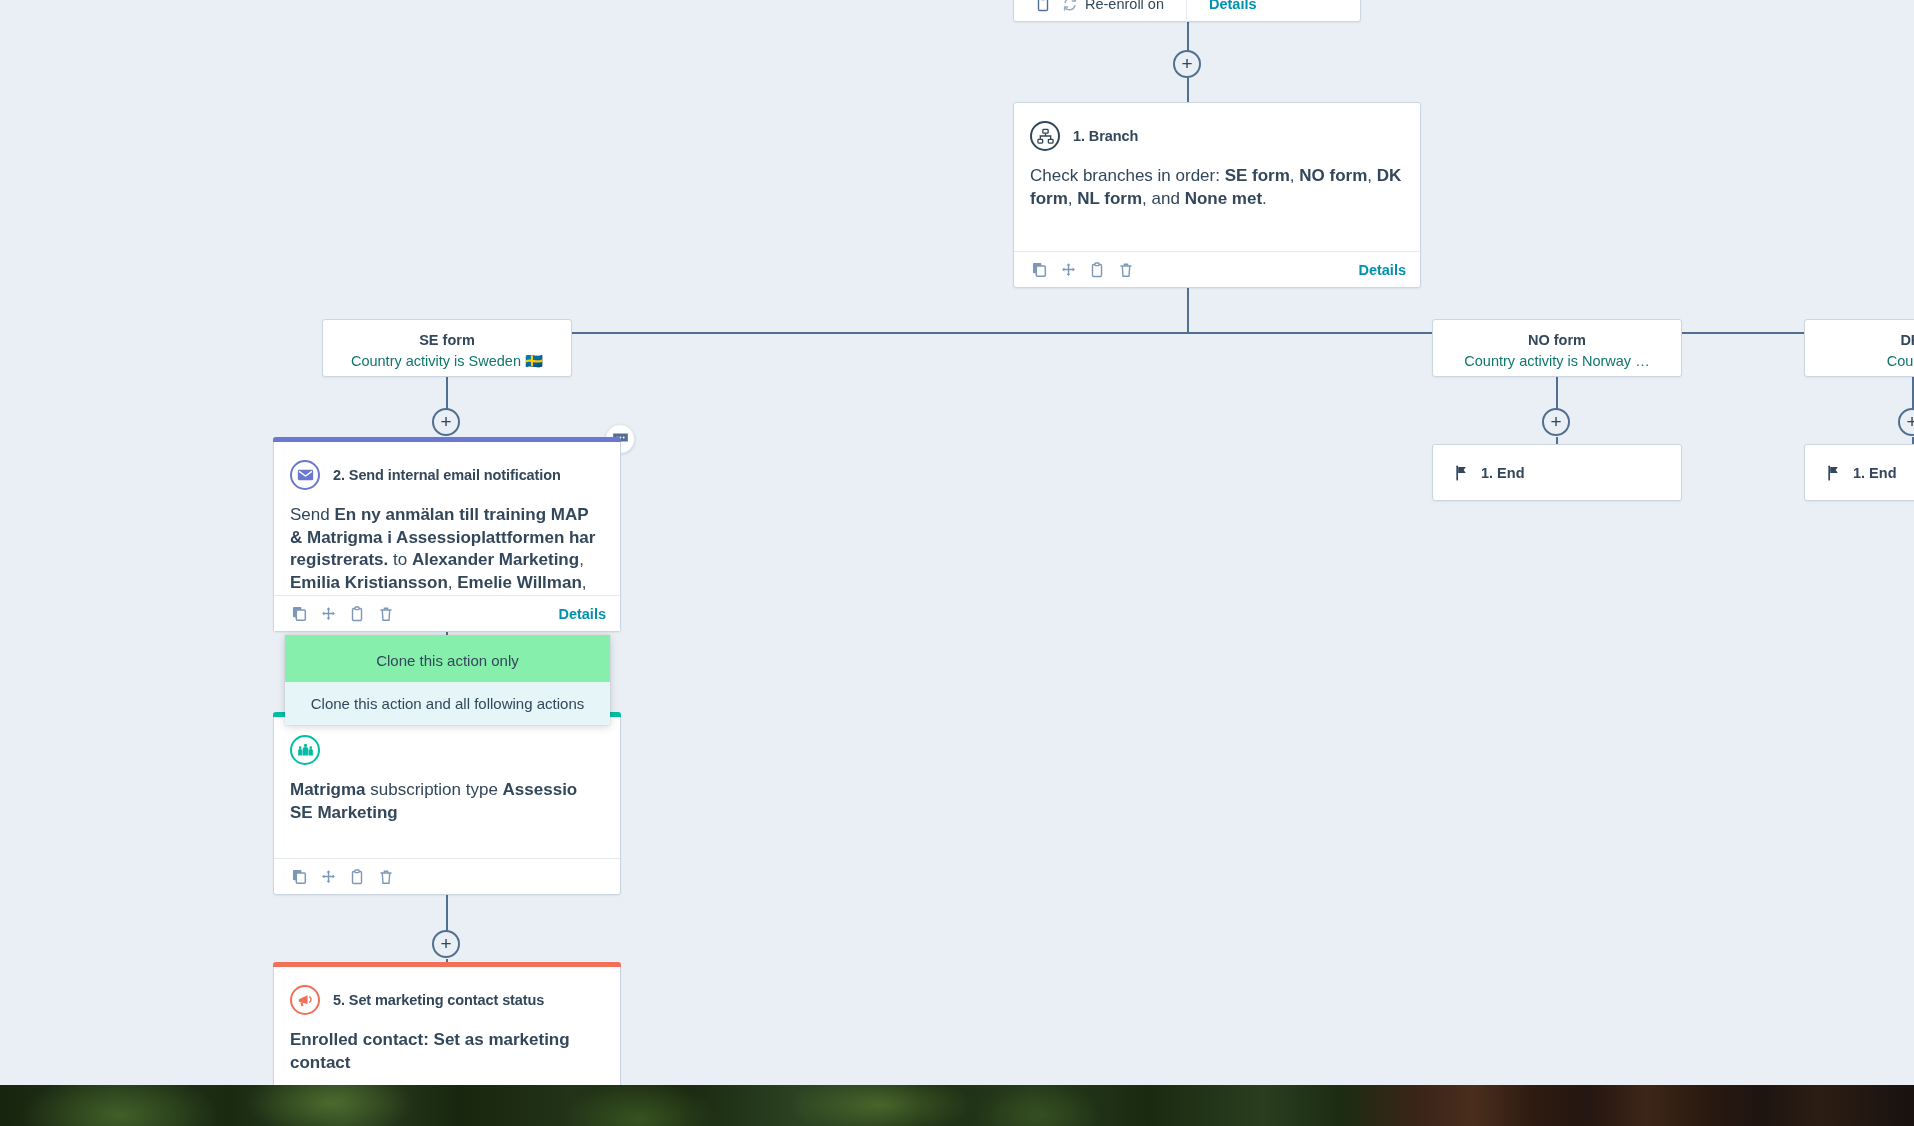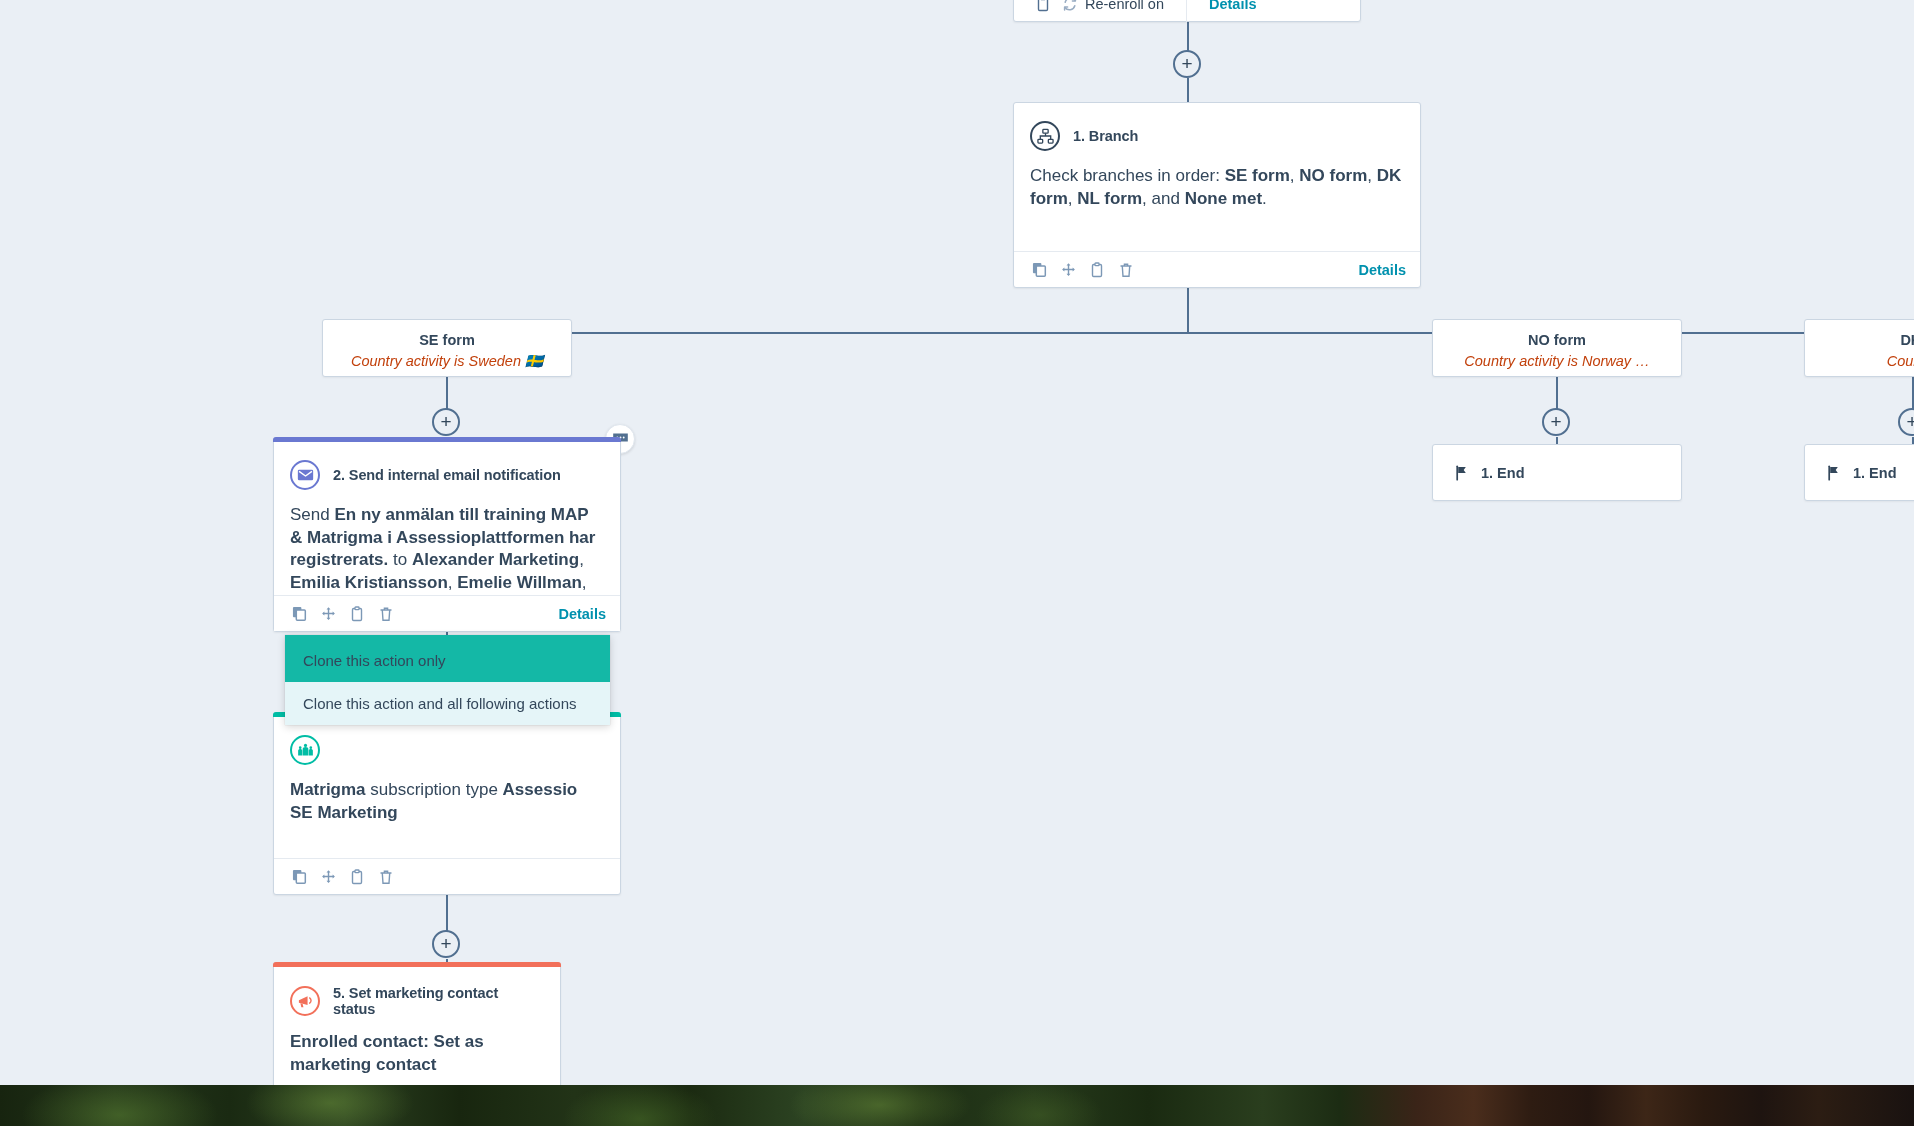--- a/index.html
+++ b/index.html
@@ -163,23 +163,22 @@
   }
   .branch-title {
     font-size: 14.5px;
     font-weight: bold;
     color: #33475b;
     margin-bottom: 5px;
     white-space: nowrap;
   }
   .branch-sub {
     font-size: 14.5px;
-    color: #c2410c;
+    color: #0f766e;
     white-space: nowrap;
-    font-style: italic;
   }
 
   
   .end-card {
     position: absolute;
     background: #ffffff;
     border: 1px solid #cbd6e2;
     border-radius: 3px;
     box-shadow: 0 1px 2px rgba(0,0,0,.05);
     display: flex;
@@ -205,24 +204,25 @@
     display: flex;
     align-items: center;
     justify-content: center;
     z-index: 6;
     cursor: pointer;
   }
 
   
   .dropdown {
     position: absolute;
-    background: #14b8a6;
+    background: #86efac;
     box-shadow: 0 2px 8px rgba(0,0,0,.16), 0 0 1px rgba(0,0,0,.2);
     z-index: 20;
     padding: 4px 0 0 0;
+    text-align: center;
   }
   .dd-item {
     font-size: 15px;
     color: #33475b;
     padding: 13px 18px;
     cursor: pointer;
     white-space: nowrap;
   }
   .dd-item.highlight { background: #e5f5f8; }
 </style>
@@ -416,21 +416,21 @@
         </div>
         <div class="fico">
           <svg width="14" height="16" viewBox="0 0 14 16" fill="none">
             <path d="M2 4h10M5.4 4V2.3h3.2V4M3.3 4.3l.7 10h6l.7-10" stroke="#7c98b6" stroke-width="1.4" stroke-linecap="round"></path>
           </svg>
         </div>
       </div>
     </div>
   </div>
 
-  <div class="card" style="left:273px; top:962px; width:288px; height:160px;">
+  <div class="card" style="left:273px; top:962px; width:348px; height:160px;">
     <div class="card-accent" style="background:#f2705a;"></div>
     <div class="card-body" style="padding-top:22px;">
       <div class="card-head">
         <div class="card-icon" style="border-color:#f2705a;">
           <svg width="17" height="17" viewBox="0 0 18 18" fill="none">
             <path d="M2 7.6 11.2 3.4v9.2L2 10.4z" fill="#f2705a"></path>
             <path d="M3.6 10.9l1 4.1h2.2l-.9-3.7z" fill="#f2705a"></path>
             <path d="M13.4 5.2a3.4 3.4 0 0 1 0 5.6" stroke="#f2705a" stroke-width="1.5" stroke-linecap="round"></path>
           </svg>
         </div>

